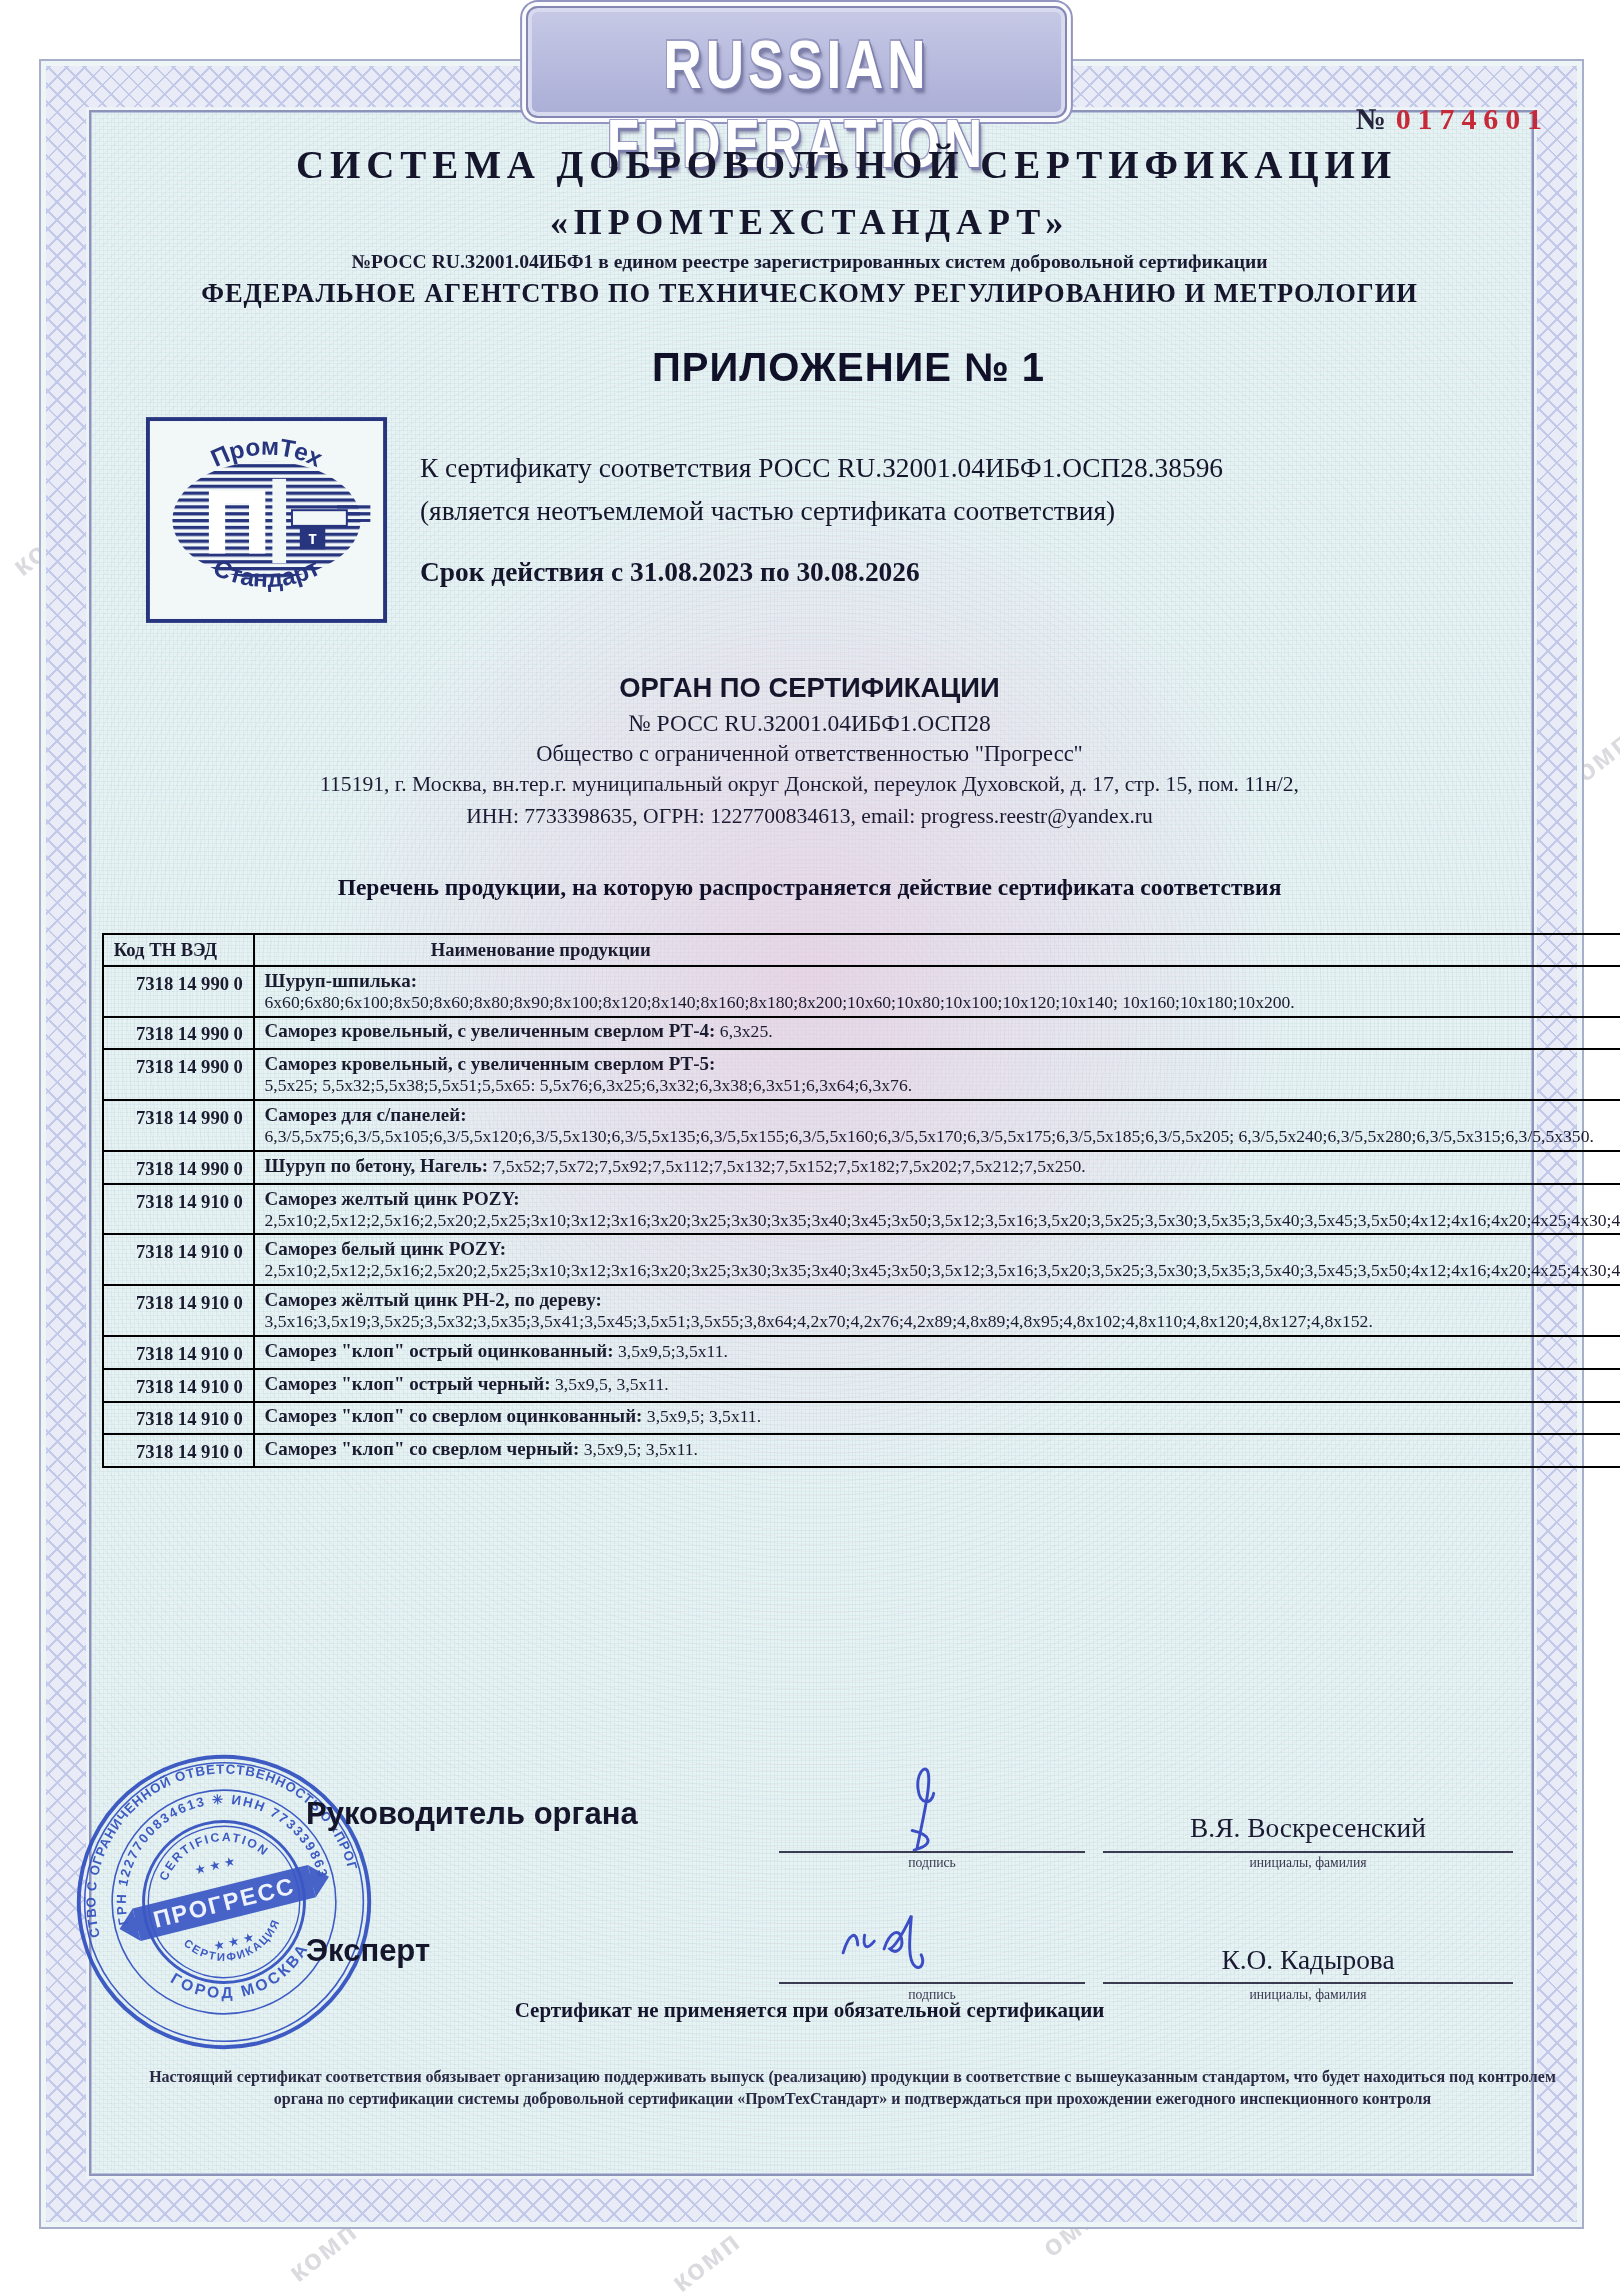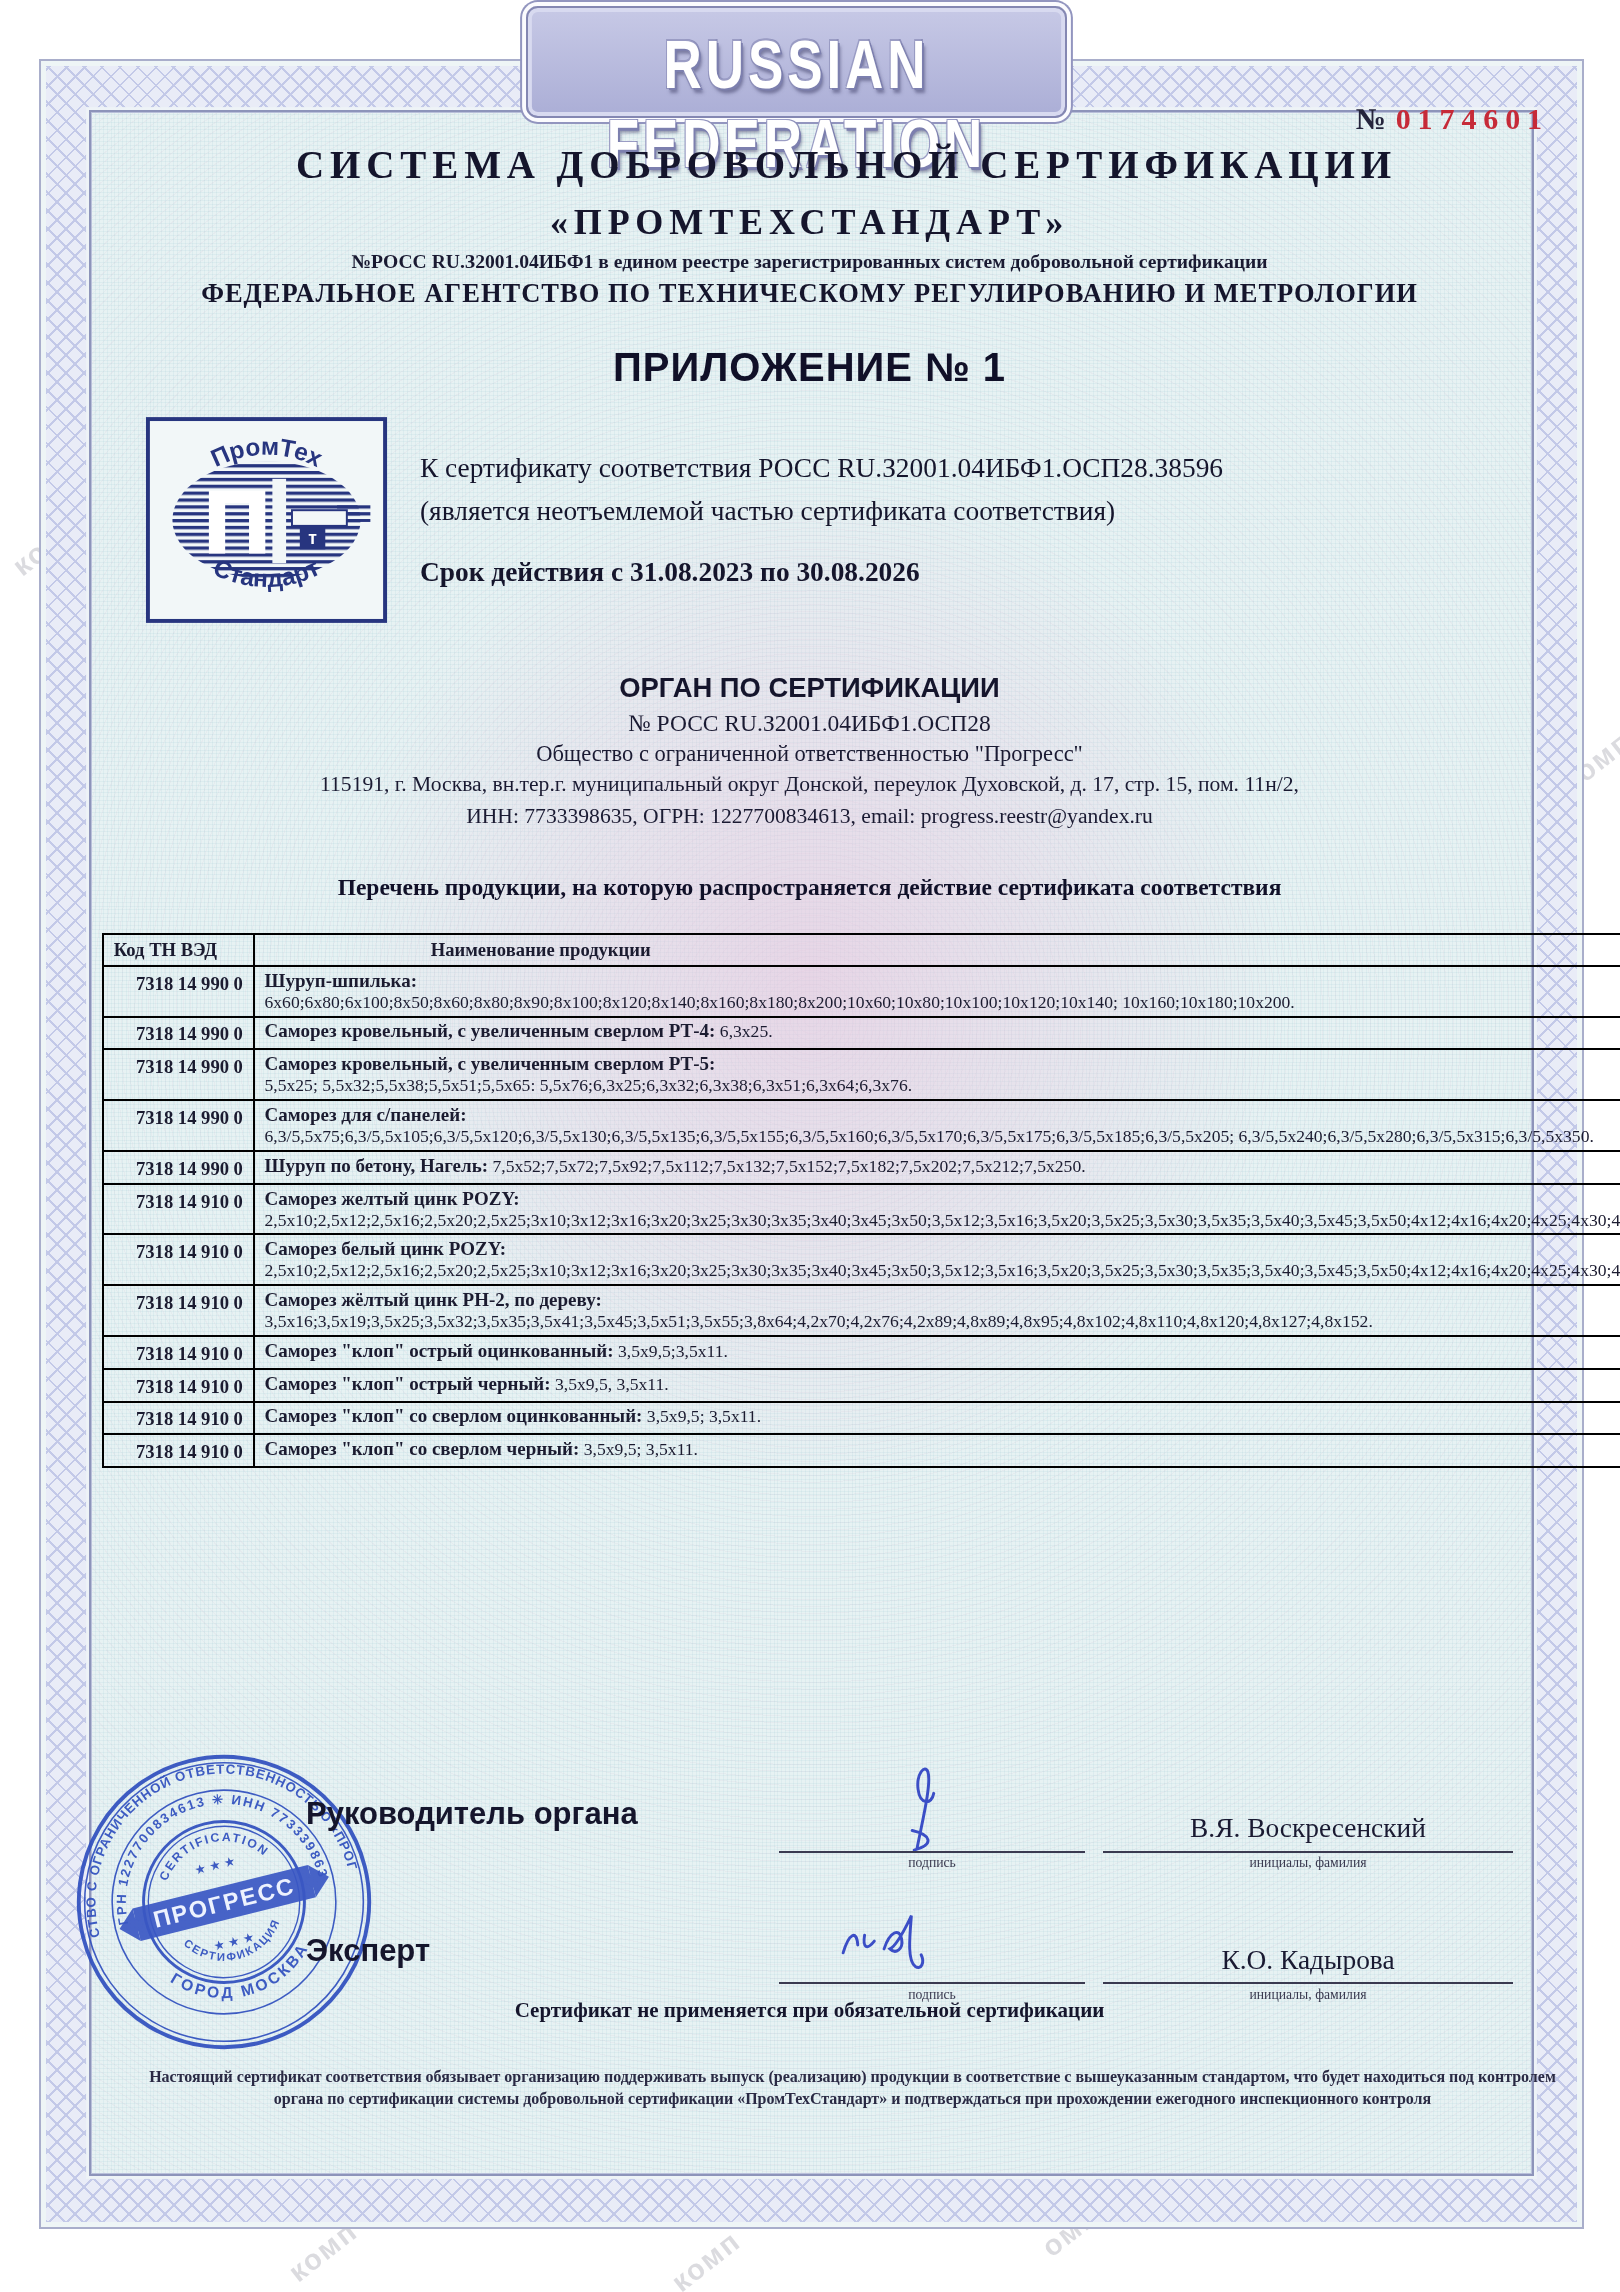--- a/index.html
+++ b/index.html
@@ -41,21 +41,21 @@
   
   .certno{position:absolute;left:1157px;top:102px;width:392px;text-align:right;
           font-size:30px;font-weight:bold;color:#24243c;}
   .certno .digits{color:#c62a38;letter-spacing:6.9px;margin-left:9.8px;}
   .h-center{position:absolute;left:93px;width:1433px;text-align:center;}
   .t1{top:142px;font-size:39px;font-weight:bold;letter-spacing:5.9px;color:#15152c;padding-left:37px;}
   .t2{top:201px;font-size:36px;font-weight:bold;letter-spacing:5.9px;color:#15152c;}
   .reg{top:251px;font-size:19.6px;font-weight:bold;color:#1a1a32;}
   .agency{top:278px;font-size:26.5px;font-weight:bold;letter-spacing:1px;color:#15152c;}
   .appendix{top:345px;font-family:"Liberation Sans",sans-serif;font-size:40px;font-weight:bold;
-            letter-spacing:1px;color:#101028;}
+            letter-spacing:1px;color:#101028;padding-left:39px;}
 
   .ref1{position:absolute;left:420px;top:453px;font-size:27.4px;color:#15152c;}
   .ref2{position:absolute;left:420px;top:496px;font-size:27.4px;color:#15152c;}
   .valid{position:absolute;left:420px;top:557px;font-size:27.4px;font-weight:bold;color:#15152c;}
 
   .orgh{top:672px;font-family:"Liberation Sans",sans-serif;font-size:27.4px;font-weight:bold;color:#15152c;}
   .orgn{top:710px;font-size:23.5px;color:#1a1a32;text-align:center;}
   .orgname{top:741px;font-size:22.5px;color:#1a1a32;}
   .orgaddr{top:772px;font-size:21.6px;color:#1a1a32;}
   .orgreq{top:804px;font-size:21.6px;color:#1a1a32;}

